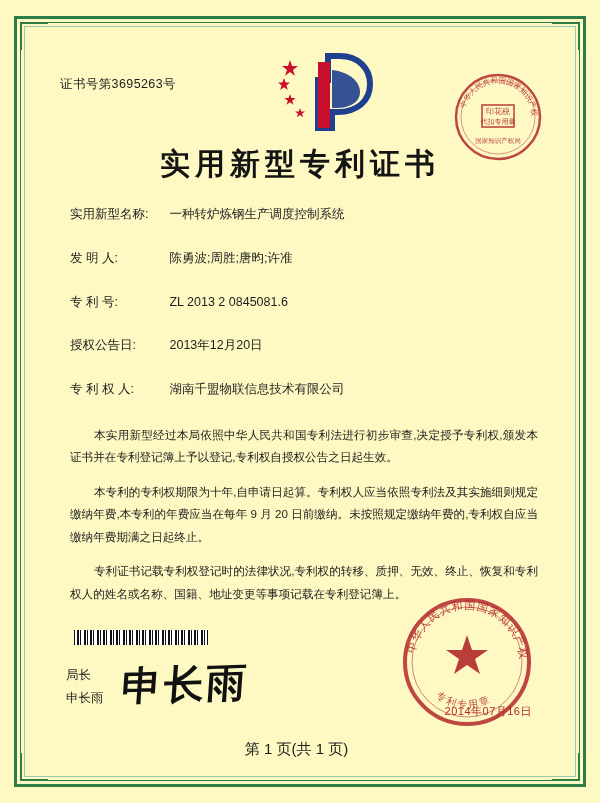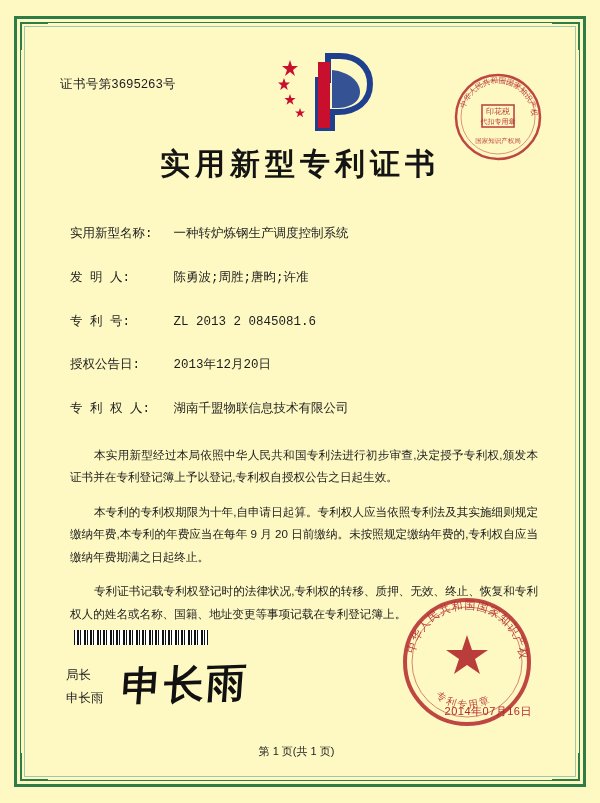--- a/index.html
+++ b/index.html
@@ -112,23 +112,22 @@
     margin-top: 0;
     text-align: center;
     font-family: "DejaVu Sans", sans-serif;
     font-size: 30px;
     font-weight: bold;
     letter-spacing: 5px;
     color: #141414;
   }
 
   .fields {
-    margin-top: 40px;
+    margin-top: 20px;
     padding-left: 24px;
-    font-family: Liberation Mono, monospace;
   }
   .field-row {
     font-size: 12.5px;
     color: #1d1d1d;
     margin-bottom: 25px;
     line-height: 1.5;
     white-space: nowrap;
   }
   .field-label {
     display: inline-block;
@@ -211,21 +210,21 @@
     letter-spacing: 0.5px;
     white-space: nowrap;
   }
 
   .page-footer {
     position: absolute;
     left: 0;
     right: 7px;
     bottom: 4px;
     text-align: center;
-    font-size: 11px;
+    font-size: 15px;
     color: #1d1d1d;
   }
 </style>
 </head>
 <body>
 
 <div id="certificate">
 
   <div class="border-outer"></div>
   <div class="border-inner"></div>

